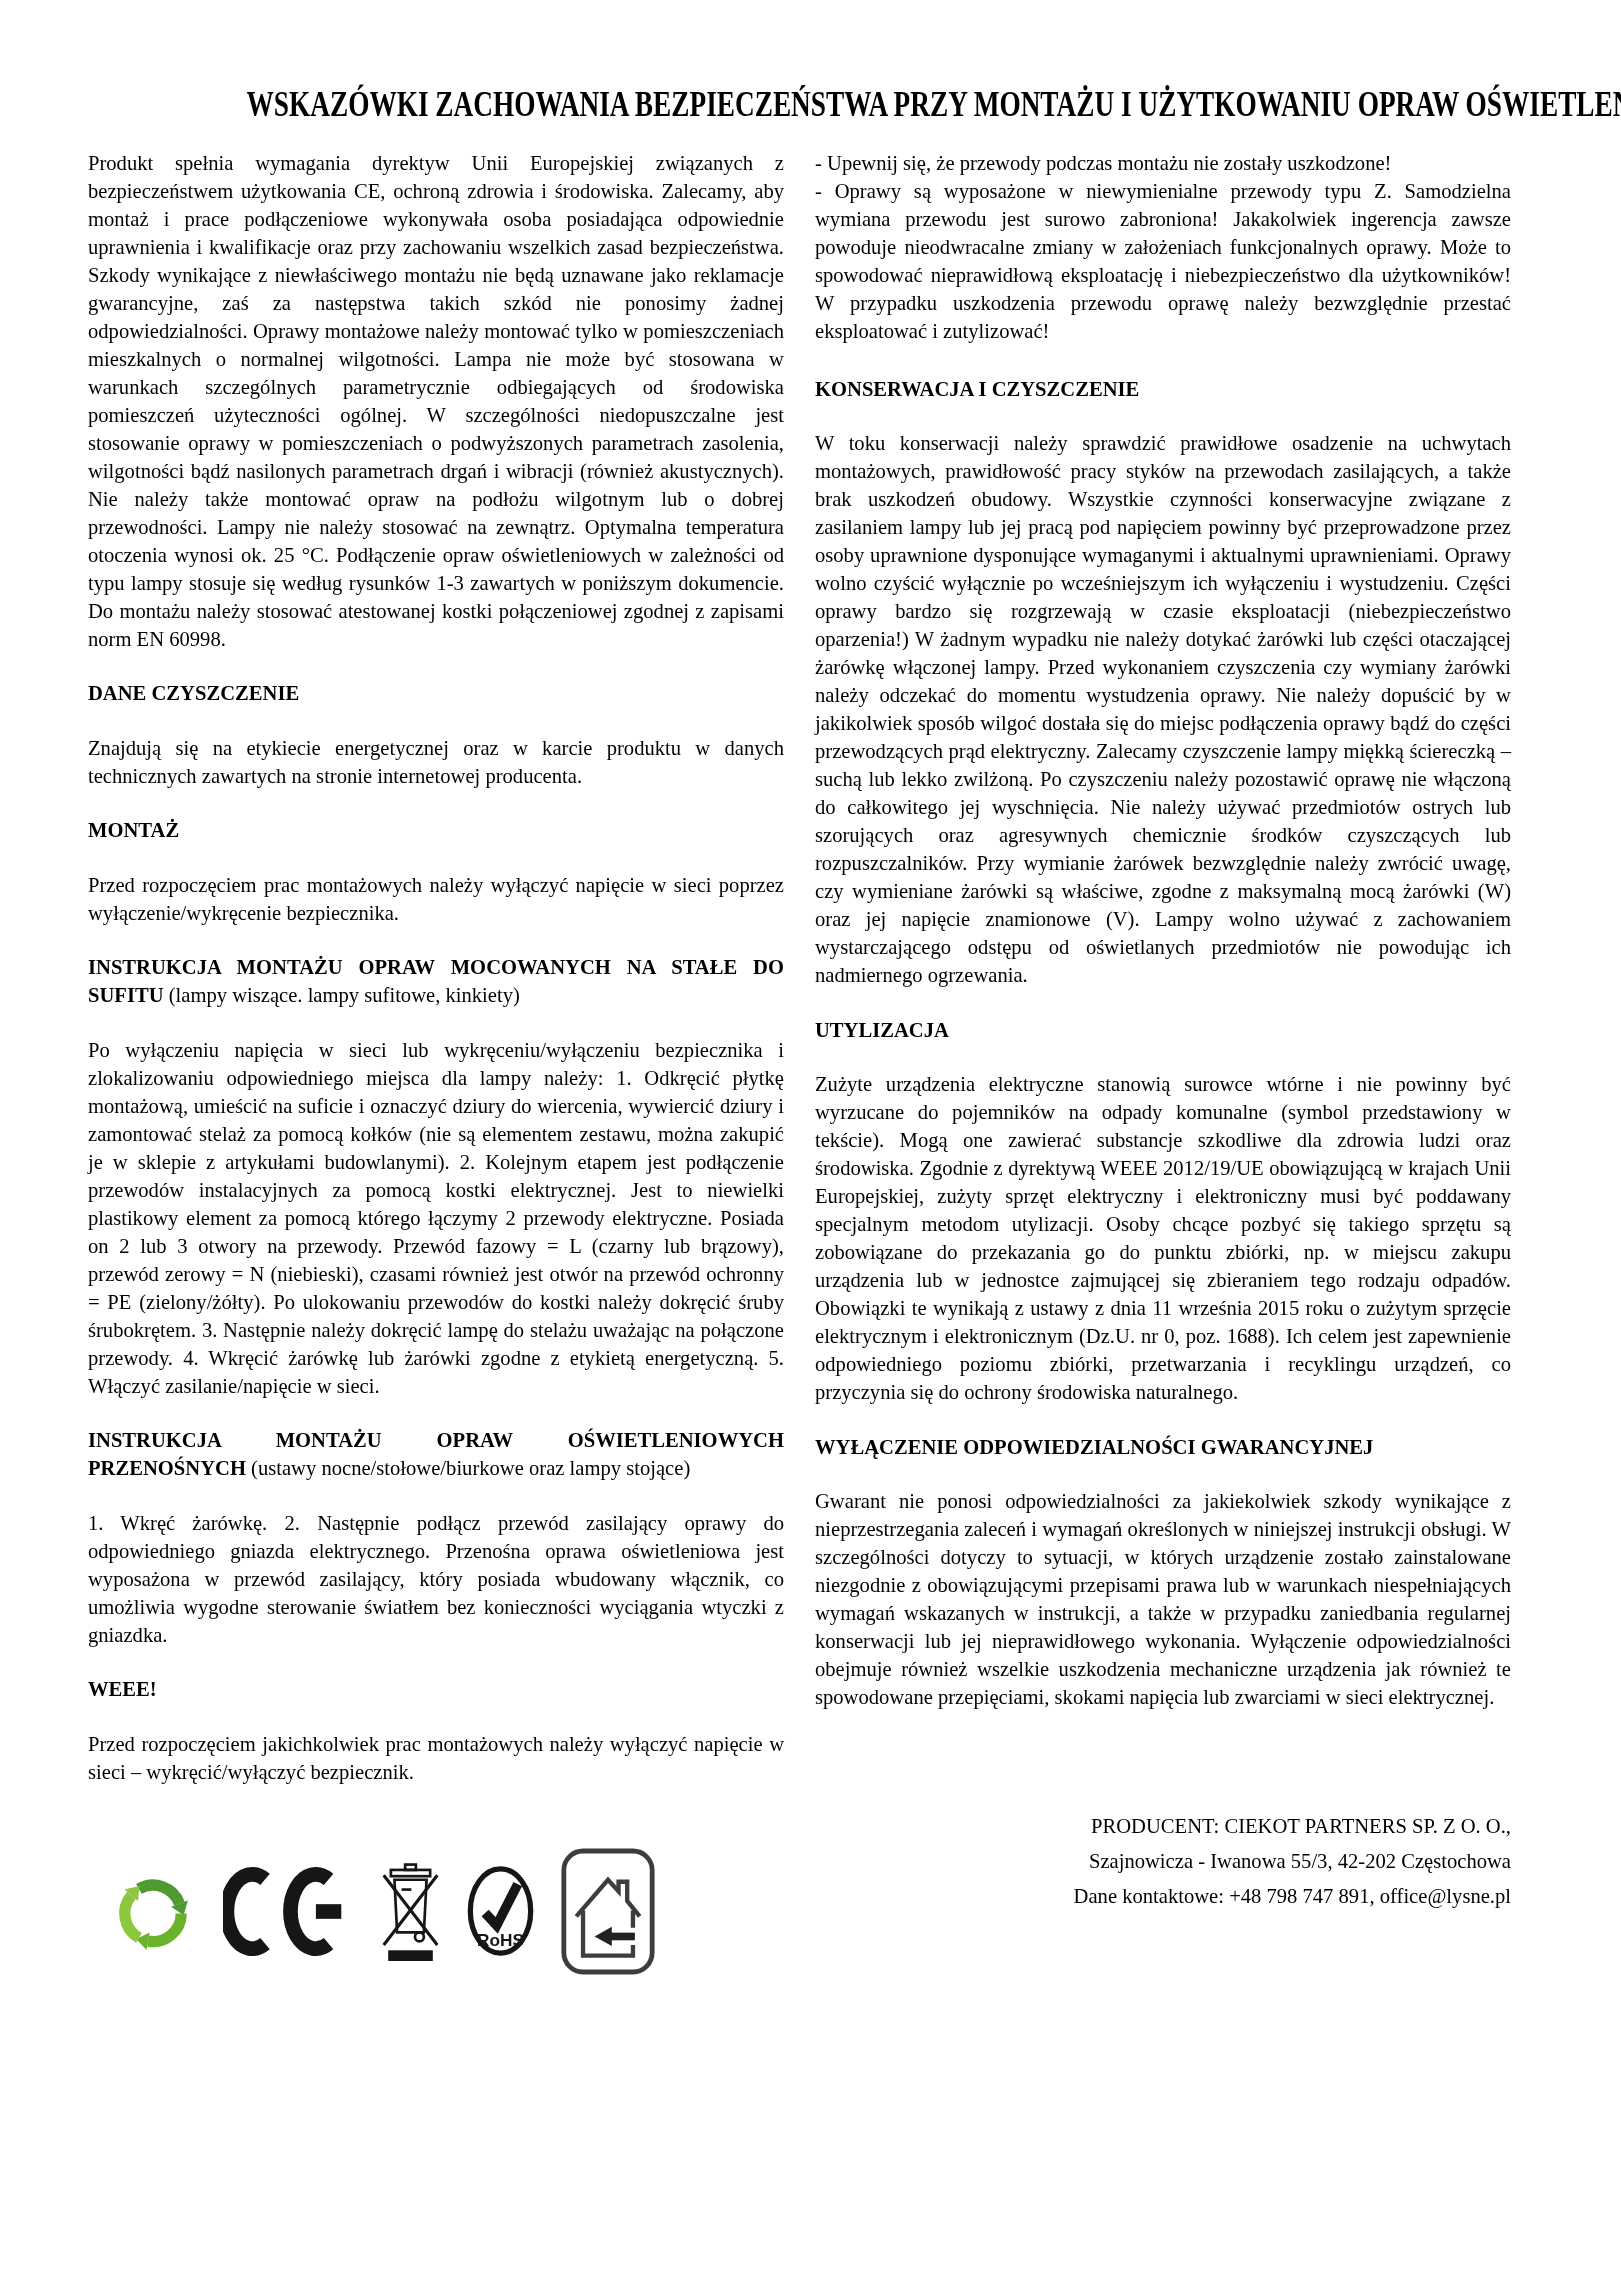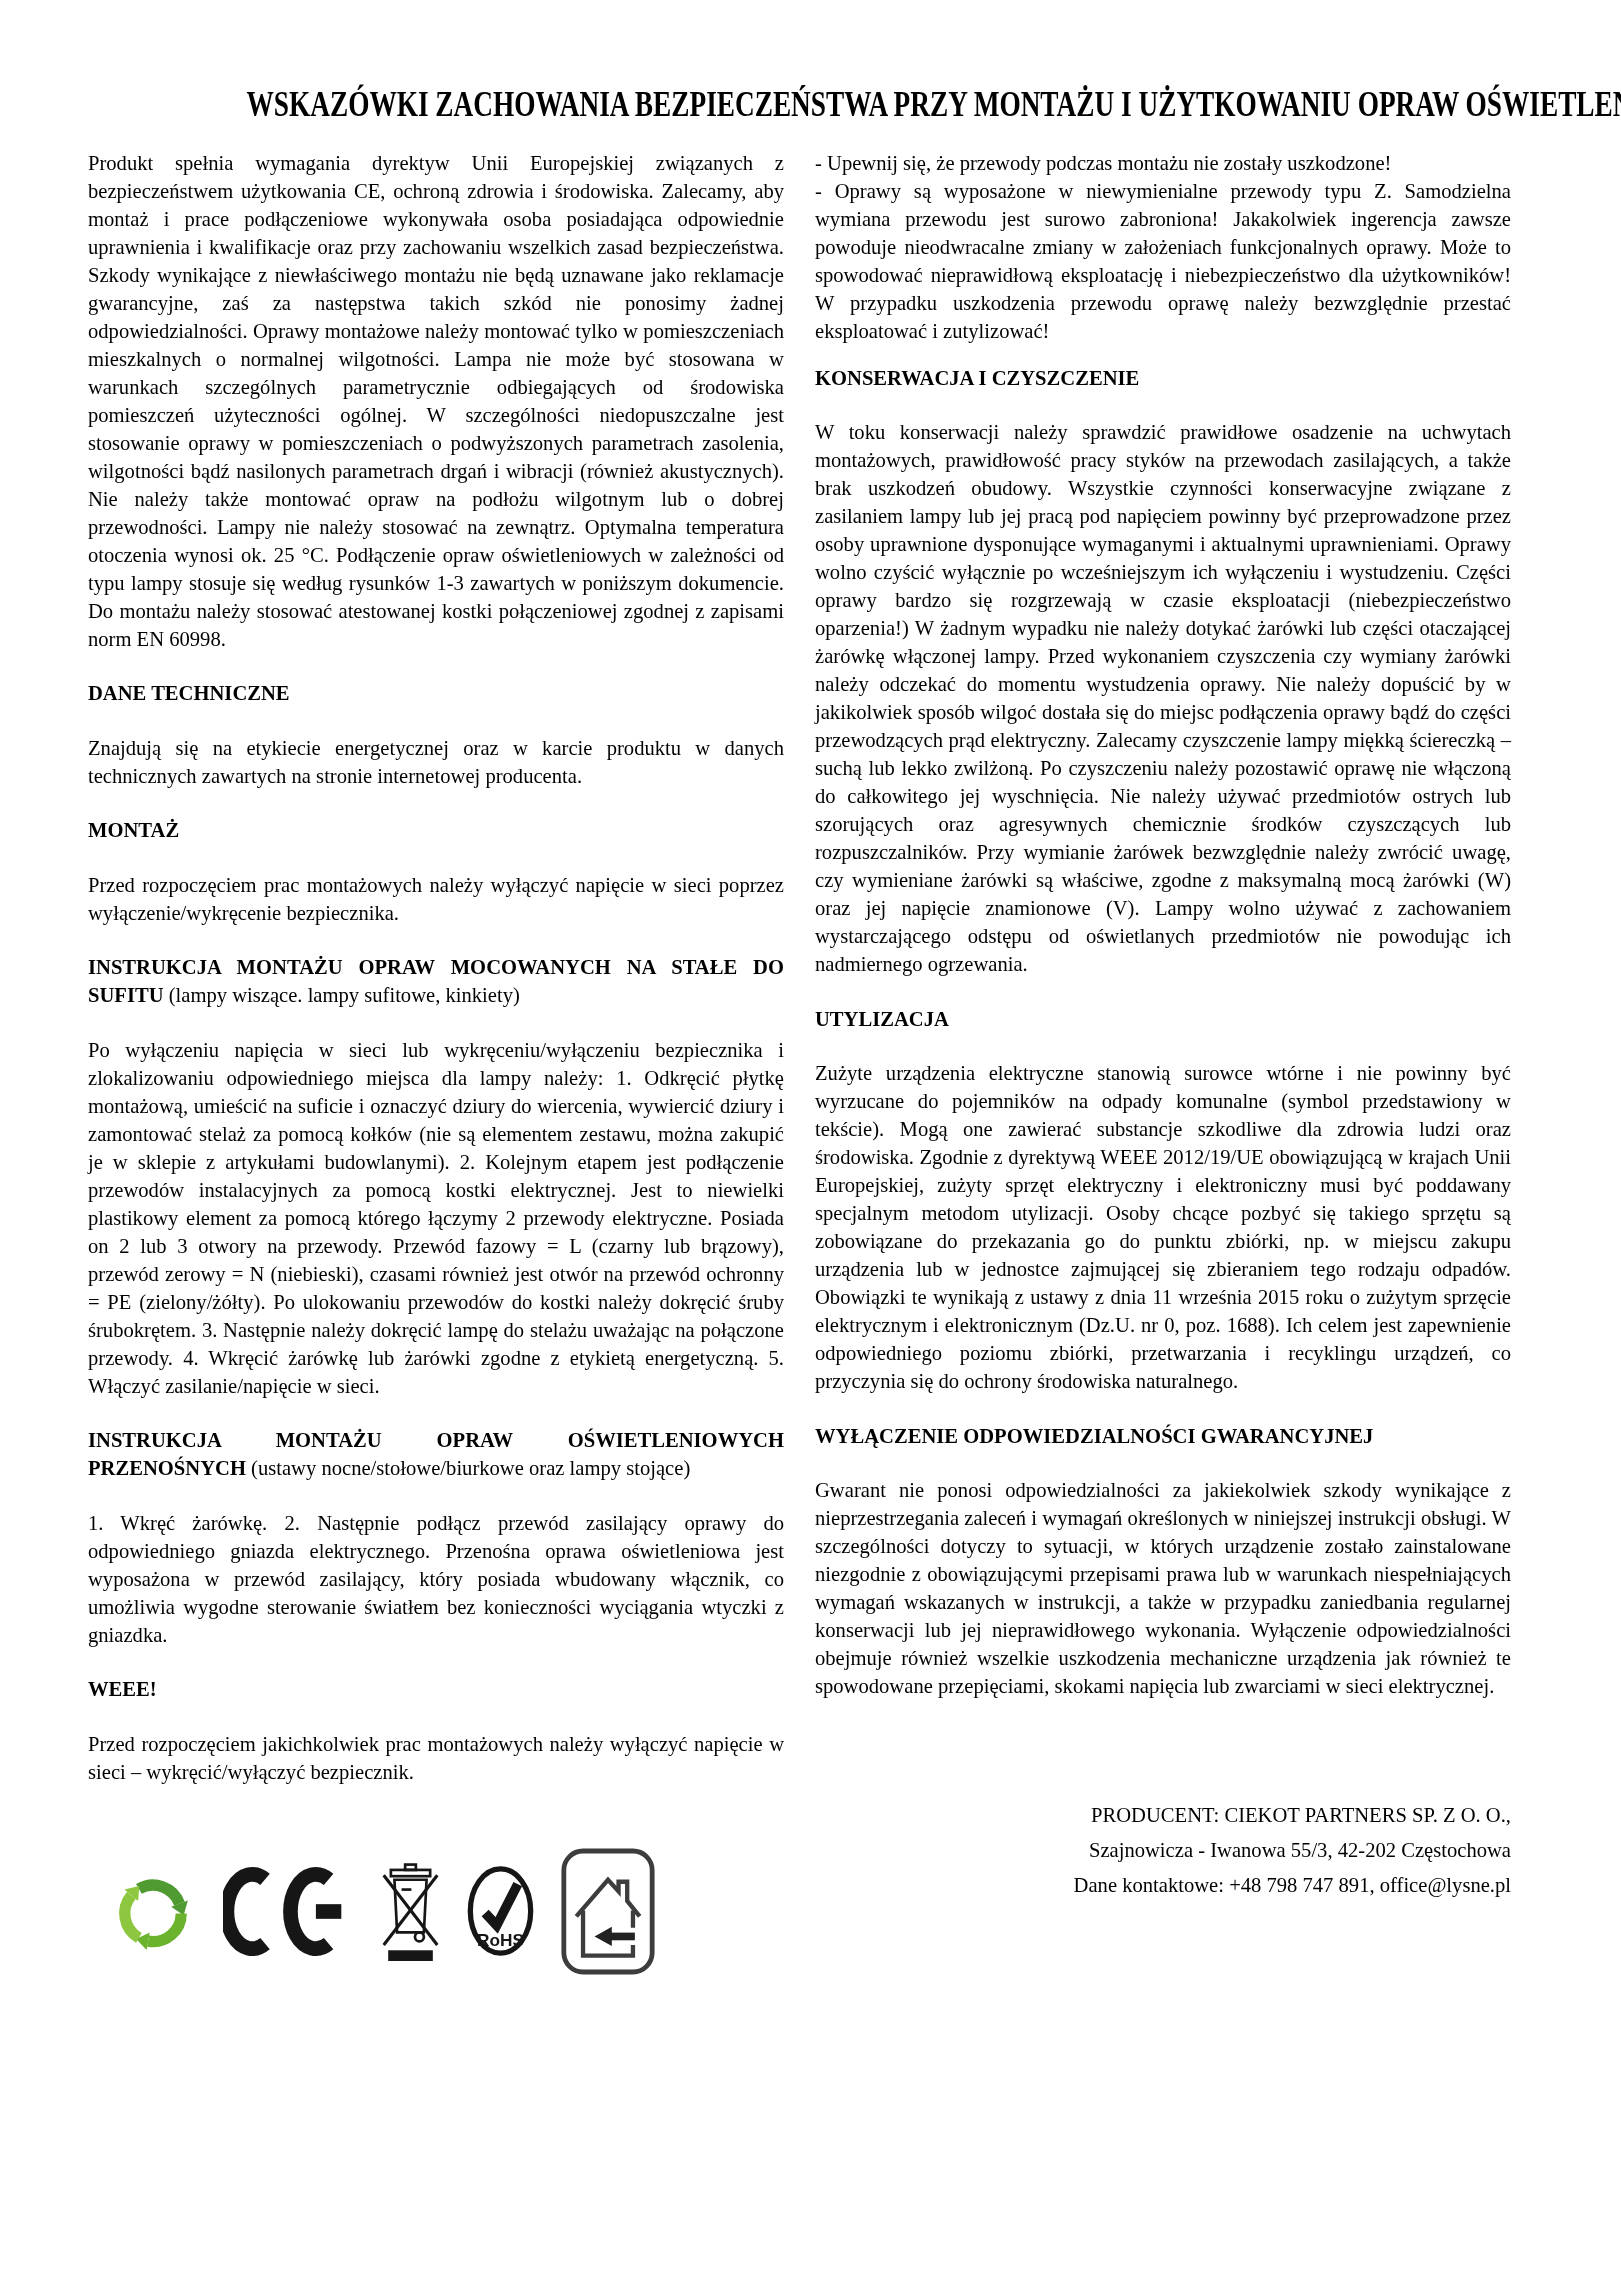--- a/index.html
+++ b/index.html
@@ -27,21 +27,21 @@
   .columns { display: flex; gap: 31px; }
   .col { width: 696px; }
   .col p {
     font-size: 20.6px;
     line-height: 28px;
     margin: 0 0 26.5px 0;
     text-align: justify;
   }
   .h { font-weight: bold; }
   .h .n { font-weight: normal; }
-  .dash-list { margin: 0 0 19px 0; }
+  .dash-list { margin: 0 0 30px 0; }
   .dash-list p { margin: 0; }
   .icons-row {
     margin-top: 61px;
     padding-left: 17.6px;
     display: flex;
     align-items: center;
     gap: 23.5px;
   }
   .icons-row svg { display: block; flex: 0 0 auto; }
   .producer {
@@ -60,21 +60,21 @@
 
 <div class="page">
 
   <h1 class="title">WSKAZÓWKI ZACHOWANIA BEZPIECZEŃSTWA PRZY MONTAŻU I UŻYTKOWANIU OPRAW OŚWIETLENIOWYCH</h1>
 
   <div class="columns">
 
     <div class="col">
       <p>Produkt spełnia wymagania dyrektyw Unii Europejskiej związanych z bezpieczeństwem użytkowania CE, ochroną zdrowia i środowiska. Zalecamy, aby montaż i prace podłączeniowe wykonywała osoba posiadająca odpowiednie uprawnienia i kwalifikacje oraz przy zachowaniu wszelkich zasad bezpieczeństwa. Szkody wynikające z niewłaściwego montażu nie będą uznawane jako reklamacje gwarancyjne, zaś za następstwa takich szkód nie ponosimy żadnej odpowiedzialności. Oprawy montażowe należy montować tylko w pomieszczeniach mieszkalnych o normalnej wilgotności. Lampa nie może być stosowana w warunkach szczególnych parametrycznie odbiegających od środowiska pomieszczeń użyteczności ogólnej. W szczególności niedopuszczalne jest stosowanie oprawy w pomieszczeniach o podwyższonych parametrach zasolenia, wilgotności bądź nasilonych parametrach drgań i wibracji (również akustycznych). Nie należy także montować opraw na podłożu wilgotnym lub o dobrej przewodności. Lampy nie należy stosować na zewnątrz. Optymalna temperatura otoczenia wynosi ok. 25 °C. Podłączenie opraw oświetleniowych w zależności od typu lampy stosuje się według rysunków 1-3 zawartych w poniższym dokumencie. Do montażu należy stosować atestowanej kostki połączeniowej zgodnej z zapisami norm EN 60998.</p>
 
-      <p class="h">DANE TECHNICZNE</p>
+      <p class="h">DANE CZYSZCZENIE</p>
       <p>Znajdują się na etykiecie energetycznej oraz w karcie produktu w danych technicznych zawartych na stronie internetowej producenta.</p>
 
       <p class="h">MONTAŻ</p>
       <p>Przed rozpoczęciem prac montażowych należy wyłączyć napięcie w sieci poprzez wyłączenie/wykręcenie bezpiecznika.</p>
 
       <p class="h"><span class="b">INSTRUKCJA MONTAŻU OPRAW MOCOWANYCH NA STAŁE DO SUFITU</span><span class="n"> (lampy wiszące. lampy sufitowe, kinkiety)</span></p>
       <p>Po wyłączeniu napięcia w sieci lub wykręceniu/wyłączeniu bezpiecznika i zlokalizowaniu odpowiedniego miejsca dla lampy należy: 1. Odkręcić płytkę montażową, umieścić na suficie i oznaczyć dziury do wiercenia, wywiercić dziury i zamontować stelaż za pomocą kołków (nie są elementem zestawu, można zakupić je w sklepie z artykułami budowlanymi). 2. Kolejnym etapem jest podłączenie przewodów instalacyjnych za pomocą kostki elektrycznej. Jest to niewielki plastikowy element za pomocą którego łączymy 2 przewody elektryczne. Posiada on 2 lub 3 otwory na przewody. Przewód fazowy = L (czarny lub brązowy), przewód zerowy = N (niebieski), czasami również jest otwór na przewód ochronny = PE (zielony/żółty). Po ulokowaniu przewodów do kostki należy dokręcić śruby śrubokrętem. 3. Następnie należy dokręcić lampę do stelażu uważając na połączone przewody. 4. Wkręcić żarówkę lub żarówki zgodne z etykietą energetyczną. 5. Włączyć zasilanie/napięcie w sieci.</p>
 
       <p class="h"><span class="b">INSTRUKCJA MONTAŻU OPRAW OŚWIETLENIOWYCH PRZENOŚNYCH</span><span class="n"> (ustawy nocne/stołowe/biurkowe oraz lampy stojące)</span></p>
       <p>1. Wkręć żarówkę. 2. Następnie podłącz przewód zasilający oprawy do odpowiedniego gniazda elektrycznego. Przenośna oprawa oświetleniowa jest wyposażona w przewód zasilający, który posiada wbudowany włącznik, co umożliwia wygodne sterowanie światłem bez konieczności wyciągania wtyczki z gniazdka.</p>

